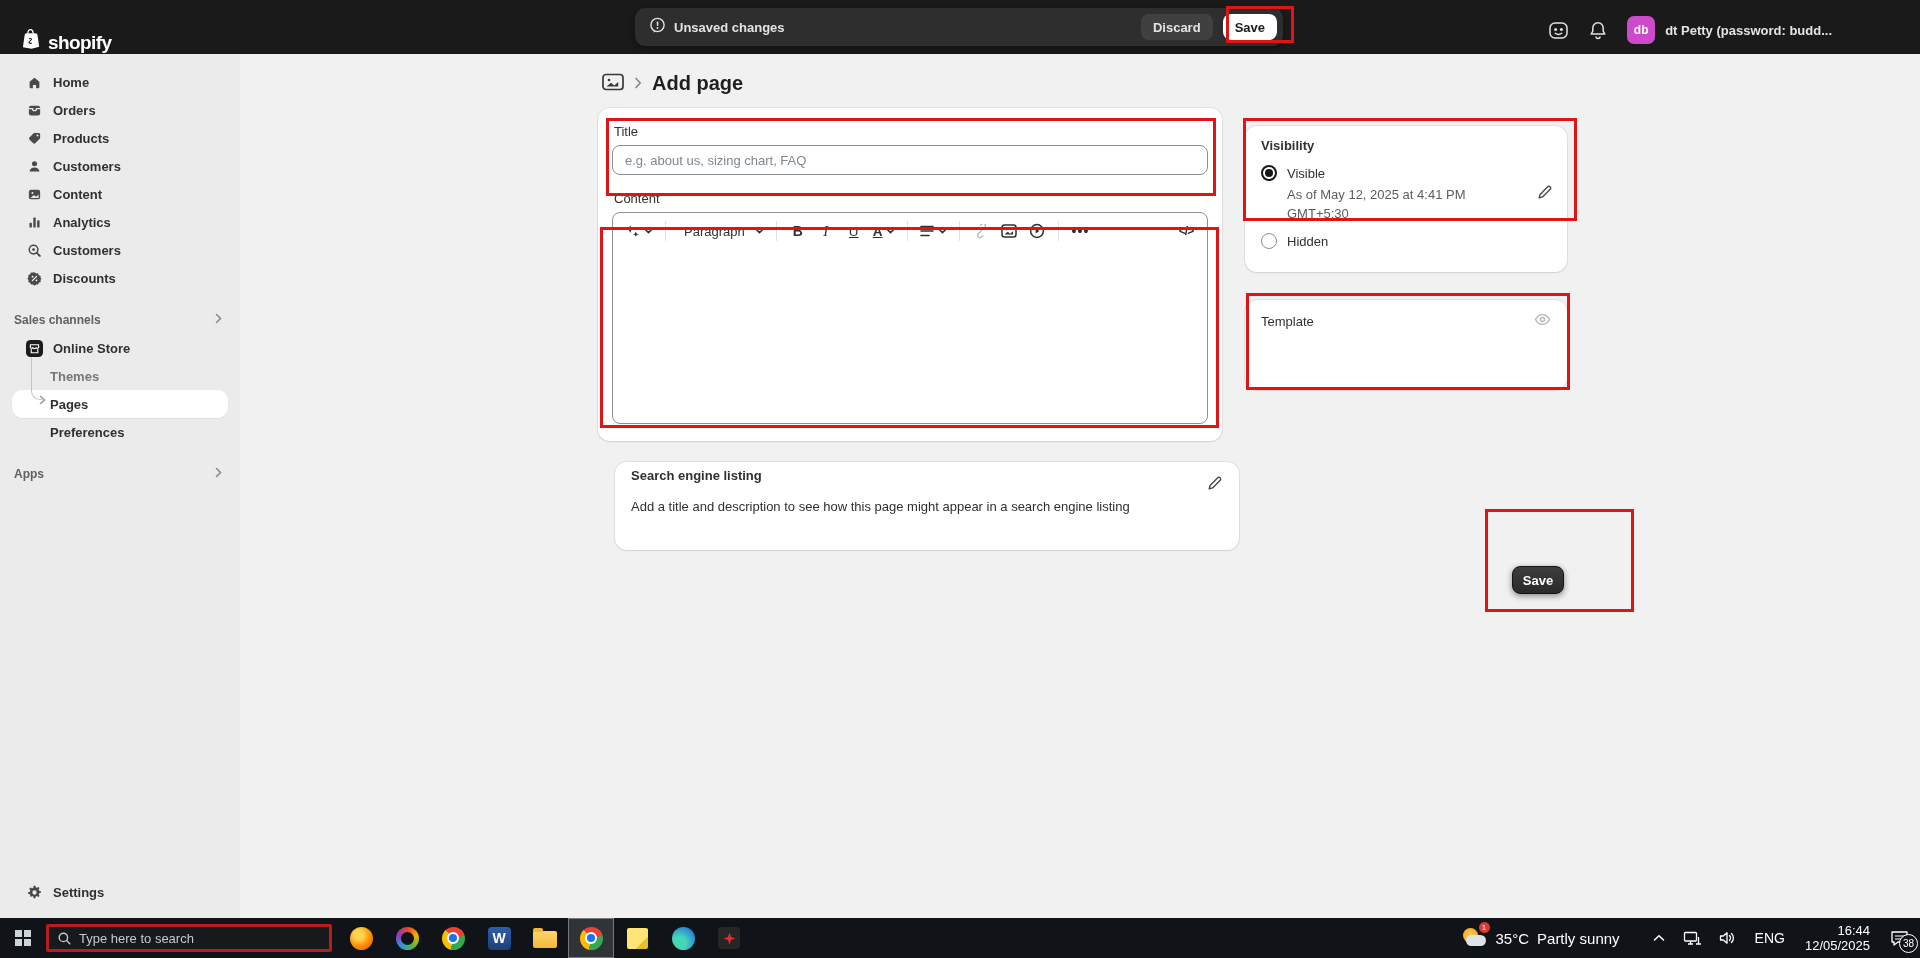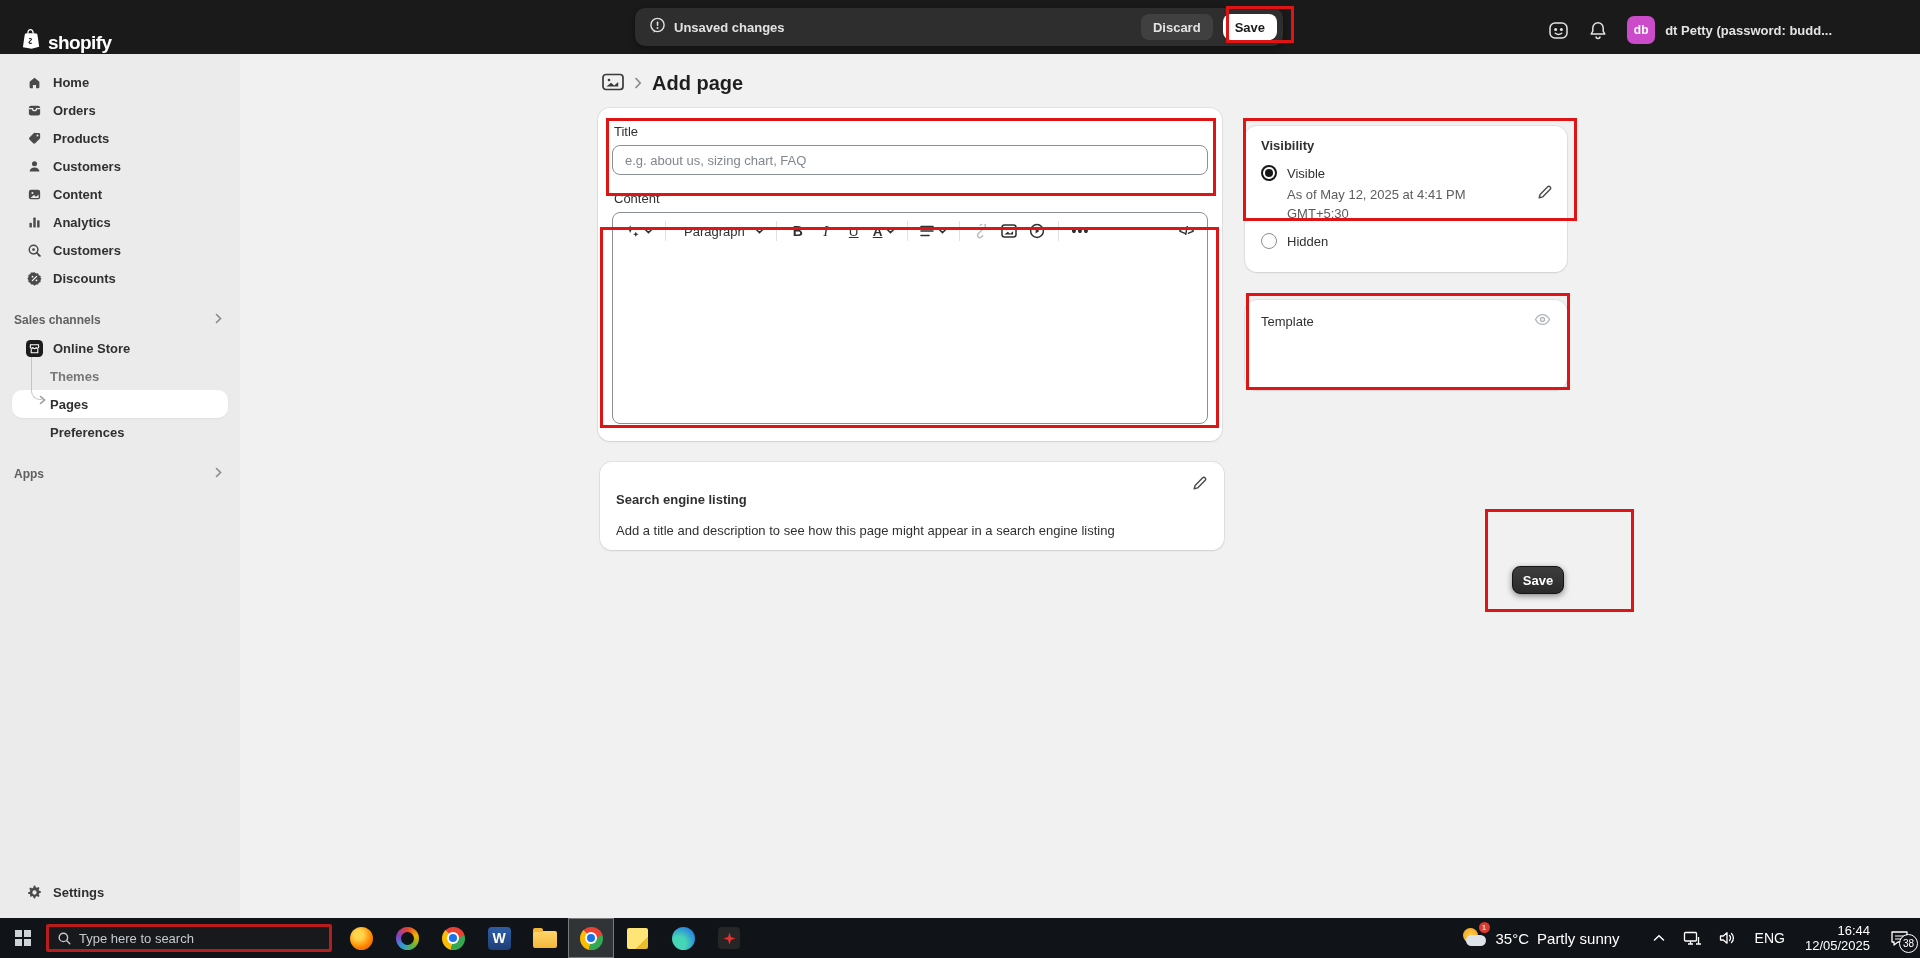--- a/index.html
+++ b/index.html
@@ -52,21 +52,21 @@
   .etb-para { font-size:13px; color:#303030; padding:0 6px; }
   .glyph-b { font-weight:800; font-size:14px; }
   .glyph-i { font-family:"Liberation Serif","DejaVu Serif",serif; font-style:italic; font-size:15px; }
   .glyph-u { font-size:13.5px; text-decoration:underline; }
   .glyph-a { font-size:13.5px; font-weight:600; text-decoration:underline; }
   .glyph-code { font-size:12px; font-weight:700; letter-spacing:-1px; }
   .glyph-more { font-size:14px; font-weight:700; letter-spacing:1px; }
   .editor-body { flex:1; cursor:text; }
   .etb-right { margin-left:auto; }
 
-  .card-seo { left:600px; top:462px; width:624px; height:88px; padding:30px 16px; }
+  .card-seo { left:615px; top:462px; width:624px; height:88px; padding:6px 16px; }
   .seo-heading { font-size:13px; font-weight:700; color:#303030; }
   .seo-desc { font-size:13px; color:#303030; margin-top:16px; }
   .icon-corner { position:absolute; right:16px; top:13px; cursor:pointer; }
 
   .card-vis { left:1245px; top:126px; width:322px; height:146px; padding:12px 16px; }
   .vis-heading { font-size:13px; font-weight:700; color:#303030; margin-bottom:12px; }
   .radio-row { display:flex; align-items:center; gap:10px; cursor:pointer; }
   .radio-label { font-size:13px; color:#303030; }
   .radio { width:16px; height:16px; border-radius:50%; position:relative; flex:0 0 16px; }
   .radio.on { border:2px solid #171717; }

